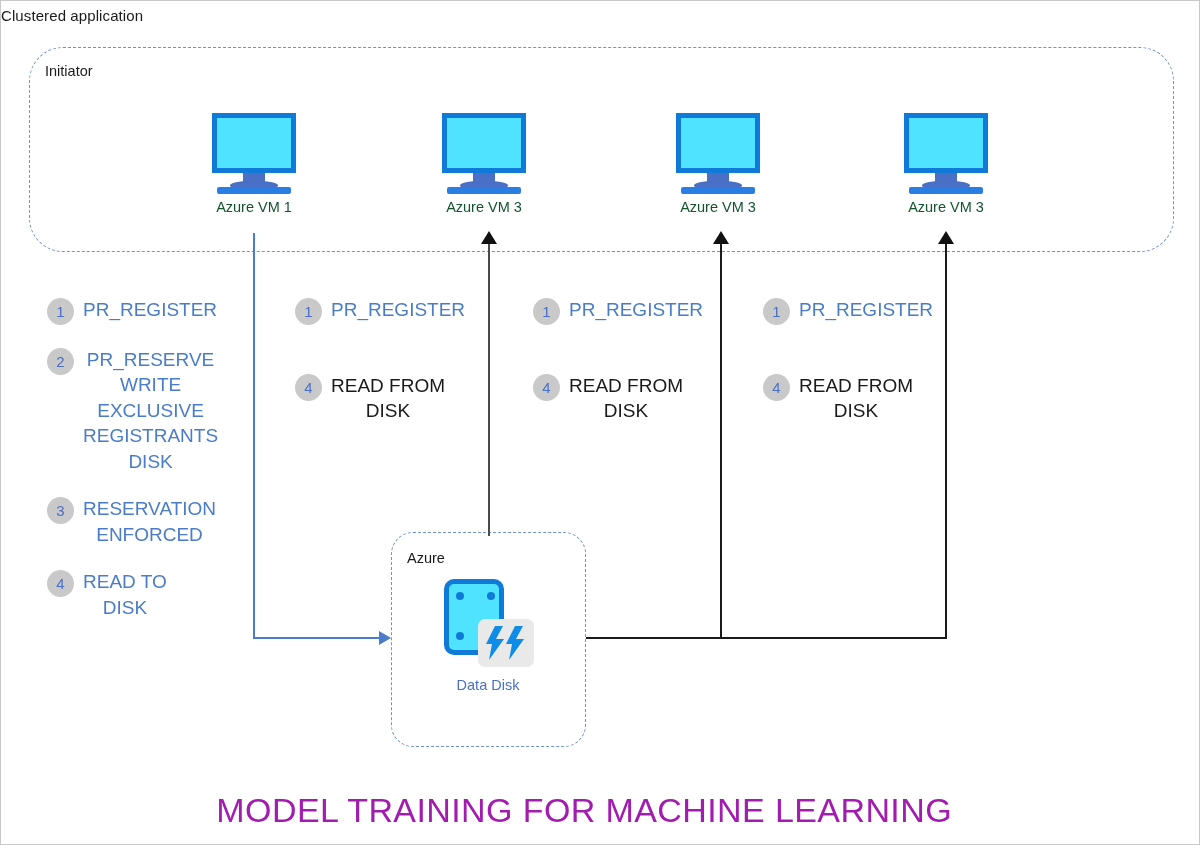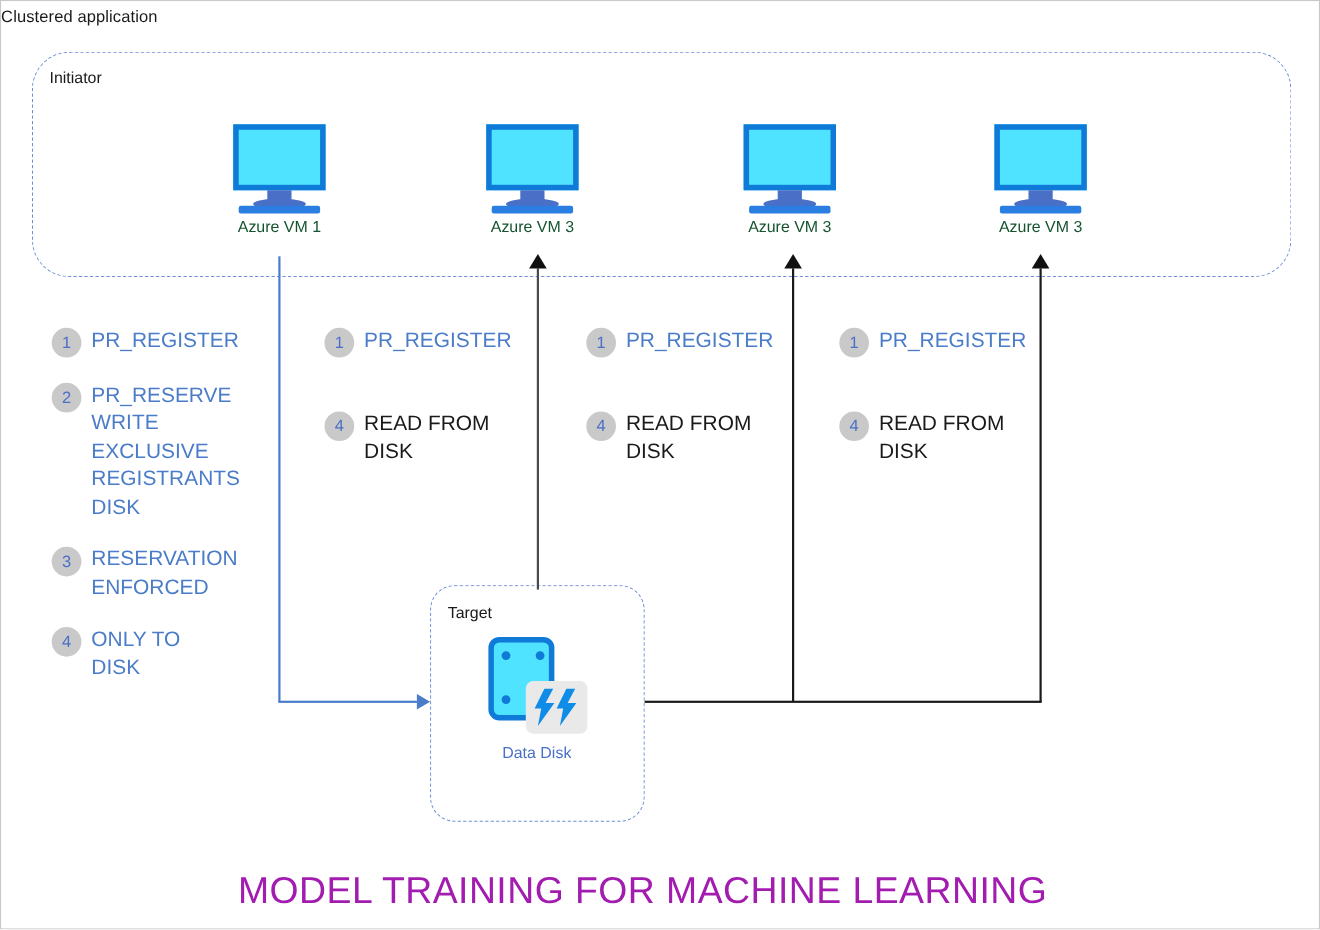--- a/index.html
+++ b/index.html
@@ -170,20 +170,21 @@
     line-height: 27px;
     text-align: center;
     margin-right: 9px;
     margin-top: 1px;
   }
   .step-text {
     font-size: 19px;
     line-height: 1.34;
     color: #4a7cc9;
     white-space: pre-line;
+    text-align: center;
   }
   .step-text.dark { color: #1a1a1a; }
 
   
   .line-v, .line-h { position: absolute; }
   .line-v.blue { width: 2px; background: #4a7cc9; }
   .line-h.blue { height: 2px; background: #4a7cc9; }
   .line-v.black { width: 2px; background: #1a1a1a; }
   .line-h.black { height: 2px; background: #1a1a1a; }
   .line-v.gray { width: 2px; background: #4a4a4a; }
@@ -254,21 +255,21 @@
   <div class="abs vm-node" style="left:885px; top:112px;">
     <div class="monitor">
       <div class="screen"></div>
         <div class="neck"></div>
         <div class="base"></div>
     </div>
     <div class="vm-label">Azure VM 3</div>
   </div>
 
   <div class="abs dashed-box" id="target-box"></div>
-  <div class="abs" id="target-label">Target</div>
+  <div class="abs" id="target-label">Azure</div>
 
   <div class="abs" style="left:439px; top:578px; width:96px;">
     <div class="disk-icon">
       <div class="plate"></div>
       <div class="dot d1"></div>
       <div class="dot d2"></div>
       <div class="dot d3"></div>
       <div class="dot d4"></div>
       <div class="badge">
         <svg width="44" height="34" viewBox="0 0 44 34" aria-hidden="true">
@@ -306,21 +307,21 @@
 REGISTRANTS
 DISK</div>
     </div>
     <div class="step-row">
       <div class="step-badge">3</div>
       <div class="step-text">RESERVATION
 ENFORCED</div>
     </div>
     <div class="step-row">
       <div class="step-badge">4</div>
-      <div class="step-text">ONLY TO
+      <div class="step-text">READ TO
 DISK</div>
     </div>
   </div>
 
   <div class="step-col" style="left:294px; top:296px; width:200px;">
     <div class="step-row">
       <div class="step-badge">1</div>
       <div class="step-text">PR_REGISTER</div>
     </div>
     <div class="step-row" style="margin-top:48px;">

